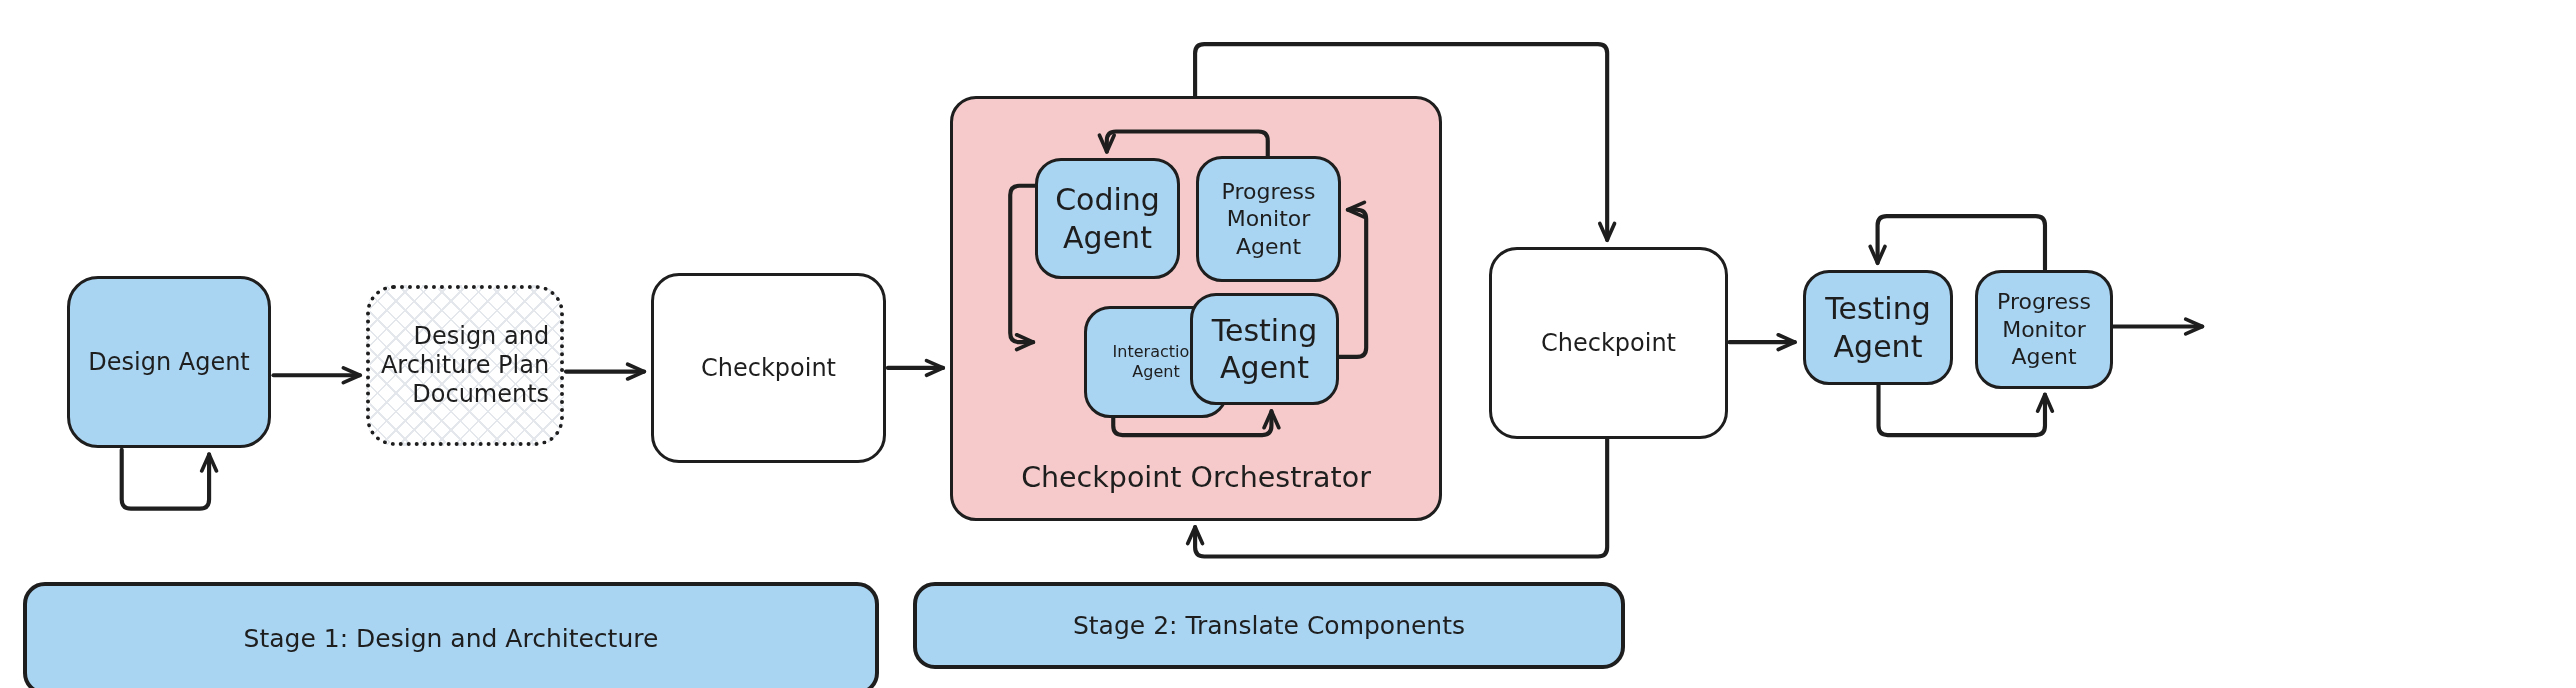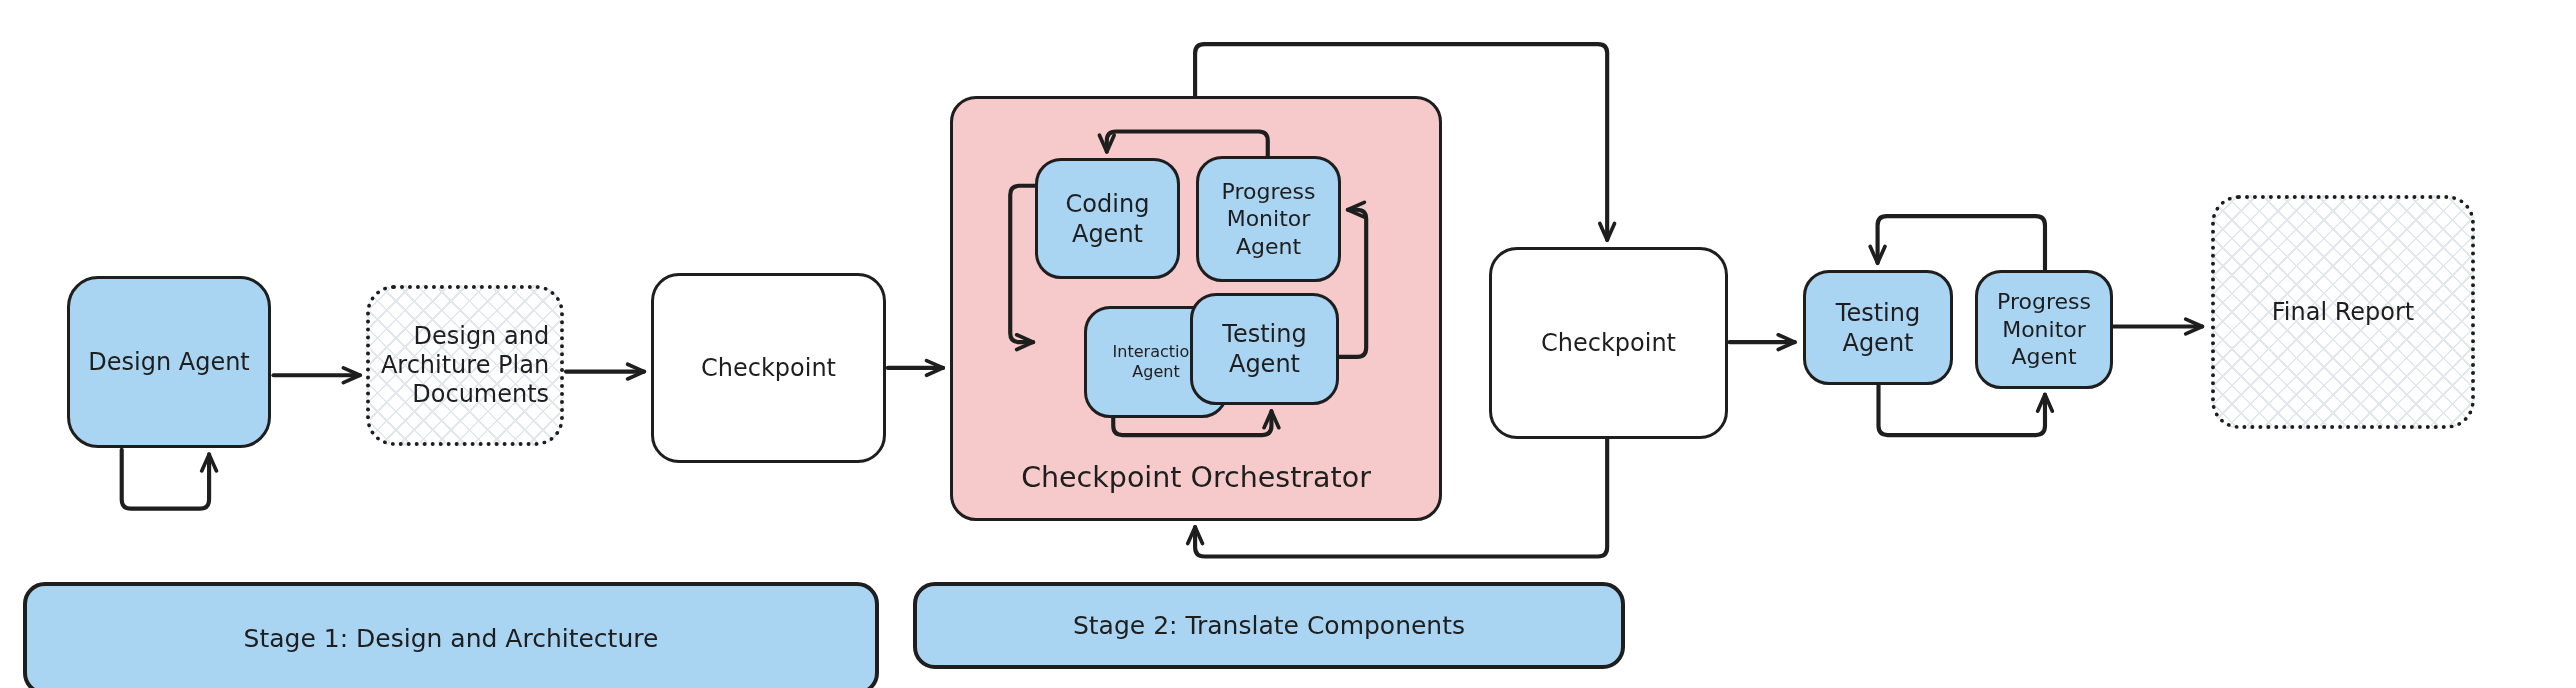--- a/index.html
+++ b/index.html
@@ -24,21 +24,21 @@
     display:flex;align-items:center;justify-content:center;
     text-align:center;
     border:3.7px solid var(--stroke);
     background:#fff;
     line-height:1.25;
   }
   .label{white-space:pre-line;}
   .agent{
     background:var(--agent-fill);
     border-radius:26px;
-    font-size:24px;
+    font-size:30px;
   }
   .big-agent{border-radius:31px;font-size:24px;}
   .plain{
     background:#ffffff;
     border-radius:28px;
     font-size:24px;
   }
   .artifact{
     border:4.6px dotted var(--stroke);
     border-radius:28px;
@@ -148,23 +148,20 @@
     <span class="label">Testing
 Agent</span>
   </div>
 
   <div class="node agent above" style="left:1975px;top:270px;width:138px;height:119px;font-size:22px;">
     <span class="label">Progress
 Monitor
 Agent</span>
   </div>
 
-  <div class="node artifact above" style="left:2211px;top:195px;width:264px;height:234px;">
-    <span class="label">Final Report</span>
-  </div>
 
   <div class="stage" style="left:23px;top:582px;width:856px;height:113px;">
     <span class="label">Stage 1: Design and Architecture</span>
   </div>
 
   <div class="stage" style="left:913px;top:582px;width:712px;height:87px;">
     <span class="label">Stage 2: Translate Components</span>
   </div>
 
 

